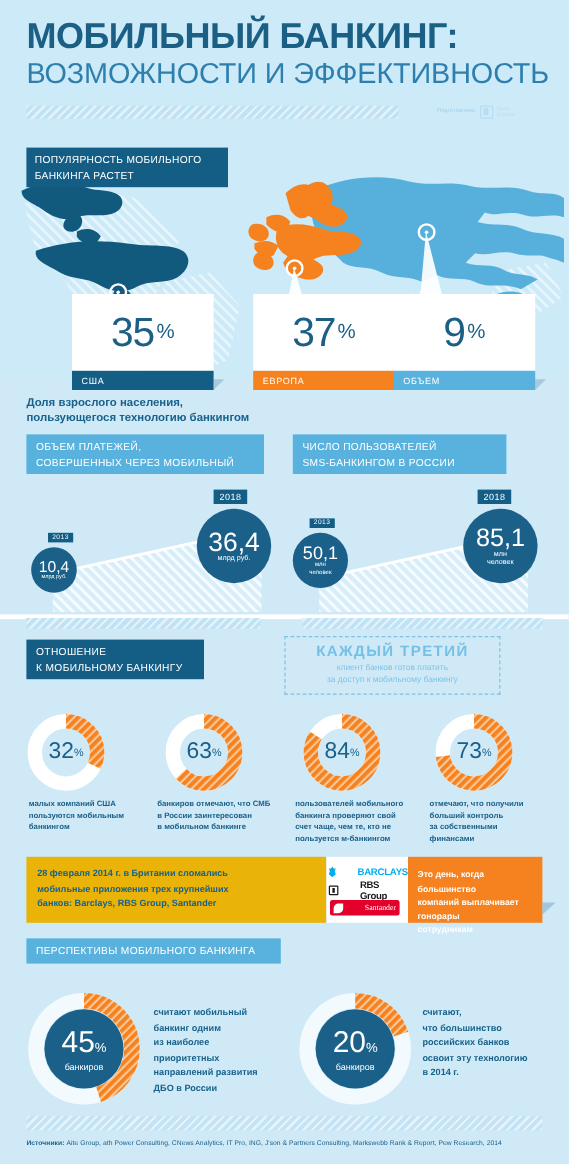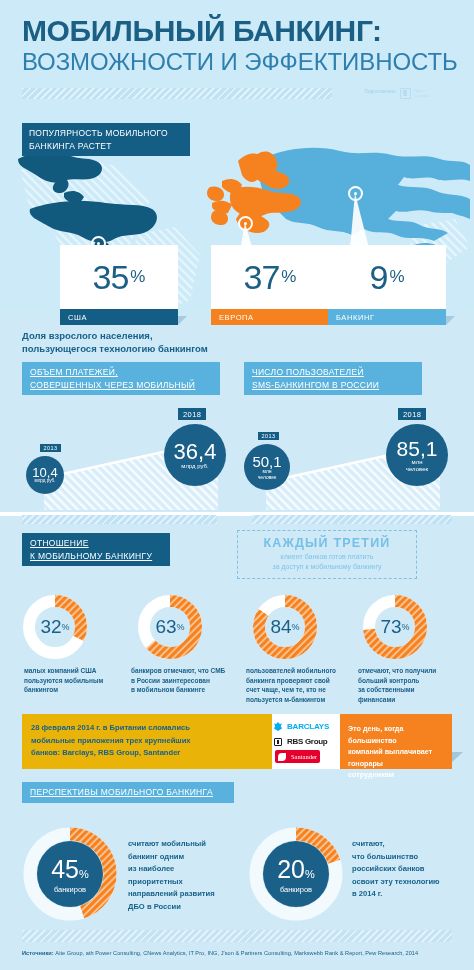--- a/index.html
+++ b/index.html
@@ -62,21 +62,21 @@
   .lbl.ru { background:#59b2de; }
   .card .fold { position:absolute; right:-9px; bottom:0; width:0; height:0;
     border-top:9px solid rgba(120,165,190,.45); border-right:9px solid transparent; }
 
   .sub-note { position:absolute; left:22px; top:329px; font-size:9.5px;
     line-height:13px; font-weight:700; color:#17628b; }
 
   
   .sechead { position:absolute; background:#59b2de; color:#fff;
     font-size:8.5px; line-height:12.5px; letter-spacing:.3px;
-    padding:4px 9px 4px 8px;text-decoration:underline; }
+    padding:4px 9px 4px 8px; }
   .sechead.dark { background:#145e86; }
   .yearchip { position:absolute; background:#145e86; color:#fff;
     font-size:7.5px; letter-spacing:.4px; padding:1.5px 5px; }
   .yearchip.sm { font-size:5.5px; padding:1px 3.5px; }
   .bubble { position:absolute; border-radius:50%; background:#1b6089;
     color:#fff; display:flex; flex-direction:column; align-items:center;
     justify-content:center; text-align:center; }
   .bubble .bnum { font-weight:400; line-height:1; }
   .bubble .bunit { line-height:1.05; }
 
@@ -95,21 +95,21 @@
 
   
   .newsrow { position:absolute; left:22px; top:714px; width:430px; height:55px; }
   .news-left { position:absolute; left:0; top:0; width:250px; height:55px;
     background:#eab308; }
   .news-left p { font-size:7.6px; line-height:12.5px; color:#17628b;
     font-weight:700; padding:8px 6px 0 9px; }
   .news-logos { position:absolute; left:250px; top:0; width:68px; height:55px;
     background:#fff; display:flex; flex-direction:column; justify-content:center;
     gap:2px; padding-left:2px; }
-  .lg { display:flex; align-items:center; gap:5px; height:13px; }
+  .lg { display:flex; align-items:center; gap:18px; height:13px; }
   .lg .txt { font-size:8px; font-weight:700; }
   .barc .txt { color:#00aeef; letter-spacing:-.2px; }
   .rbs .txt { color:#1a1a1a; letter-spacing:-.3px; }
   .sant { background:#e4002b; border-radius:2px; padding:1px 3px;
     align-self:flex-start; margin-left:1px; }
   .sant .txt { color:#fff; font-size:6.5px; font-weight:400;
     font-family:"Liberation Serif",serif; }
   .eagle { width:8px; height:9px; background:#00aeef;
     clip-path:polygon(50% 0,72% 22%,100% 18%,84% 45%,100% 72%,50% 100%,0 72%,16% 45%,0 18%,28% 22%); }
   .rbsmark { width:8px; height:8px; border:1.3px solid #1a1a1a; border-radius:1px;
@@ -263,21 +263,21 @@
     </div>
     <div class="lbl eu">ЕВРОПА</div>
     <div class="fold"></div>
   </div>
 
   <div class="card" style="left:328px; top:245px;">
     <div class="val">
       <b>9</b>
       <i>%</i>
     </div>
-    <div class="lbl ru">БАНКИНГ</div>
+    <div class="lbl ru">ОБЪЕМ</div>
     <div class="fold"></div>
   </div>
 
   <div class="sub-note">
     <div>Доля взрослого населения,</div>
     <div>пользующегося технологию банкингом</div>
   </div>
 
   <div class="sechead" style="left:22px; top:362px; width:198px;">
     <div>ОБЪЕМ ПЛАТЕЖЕЙ,</div>

